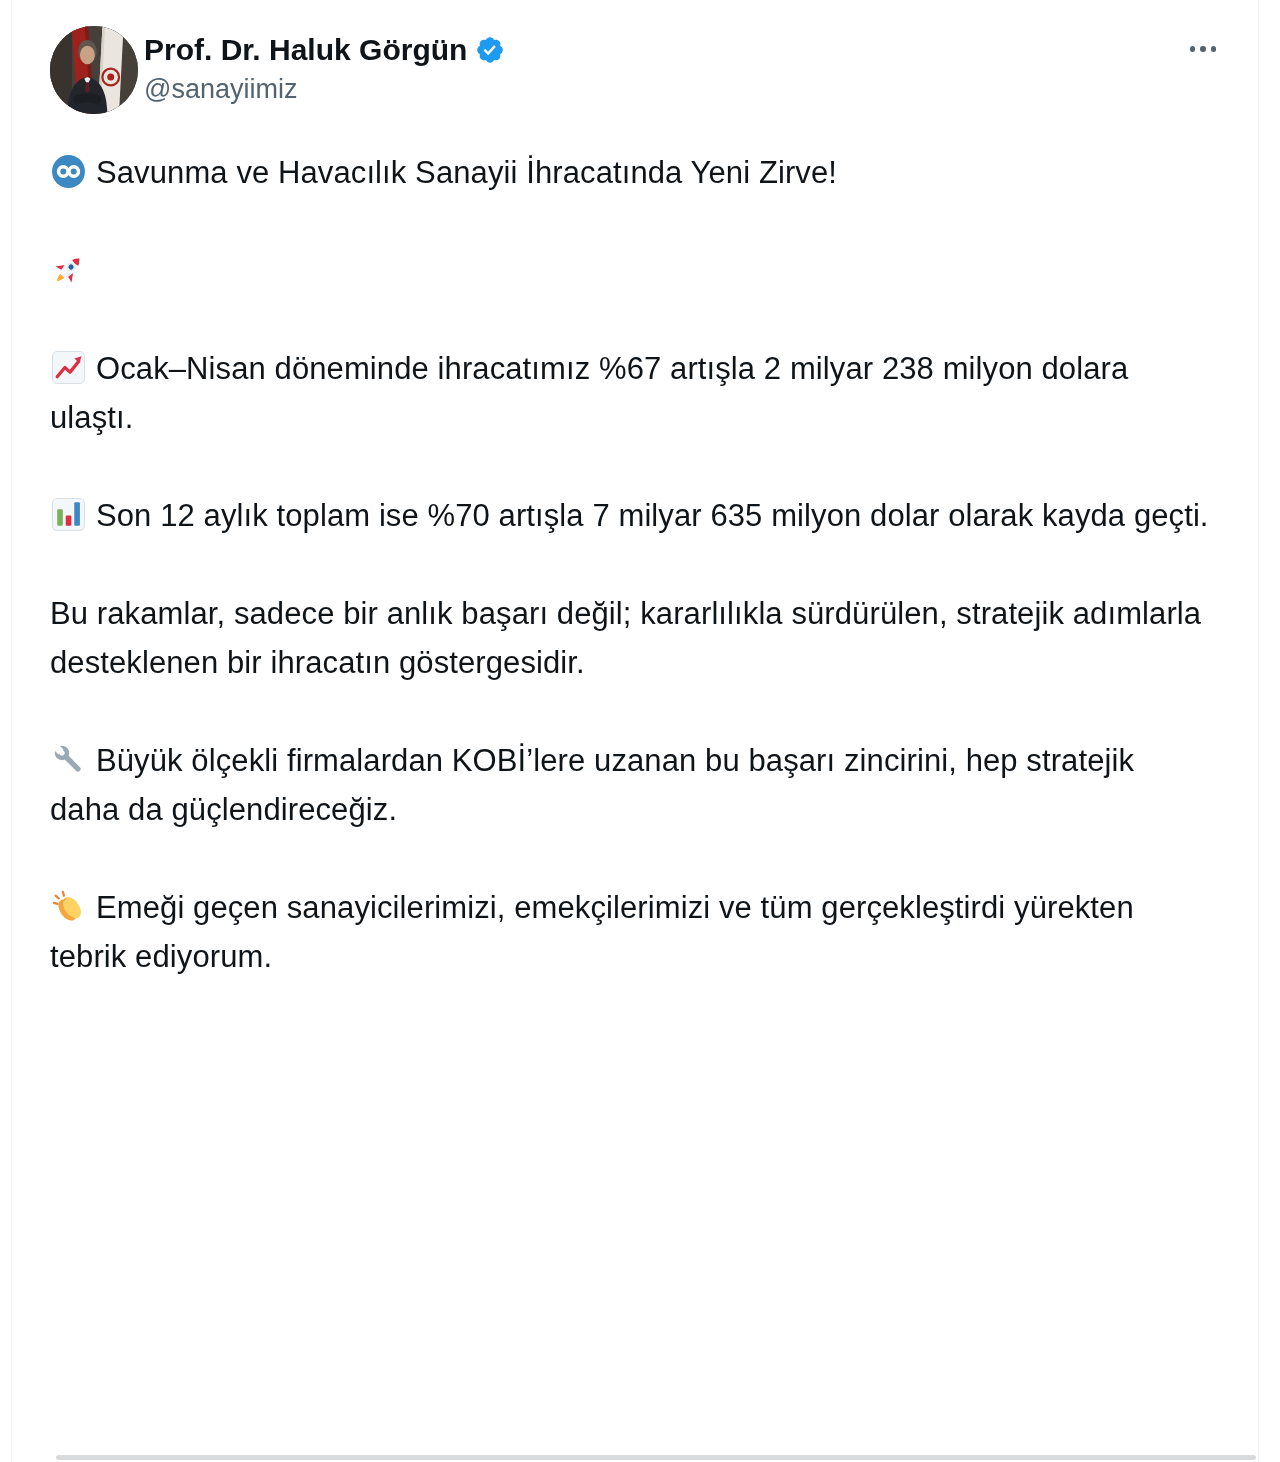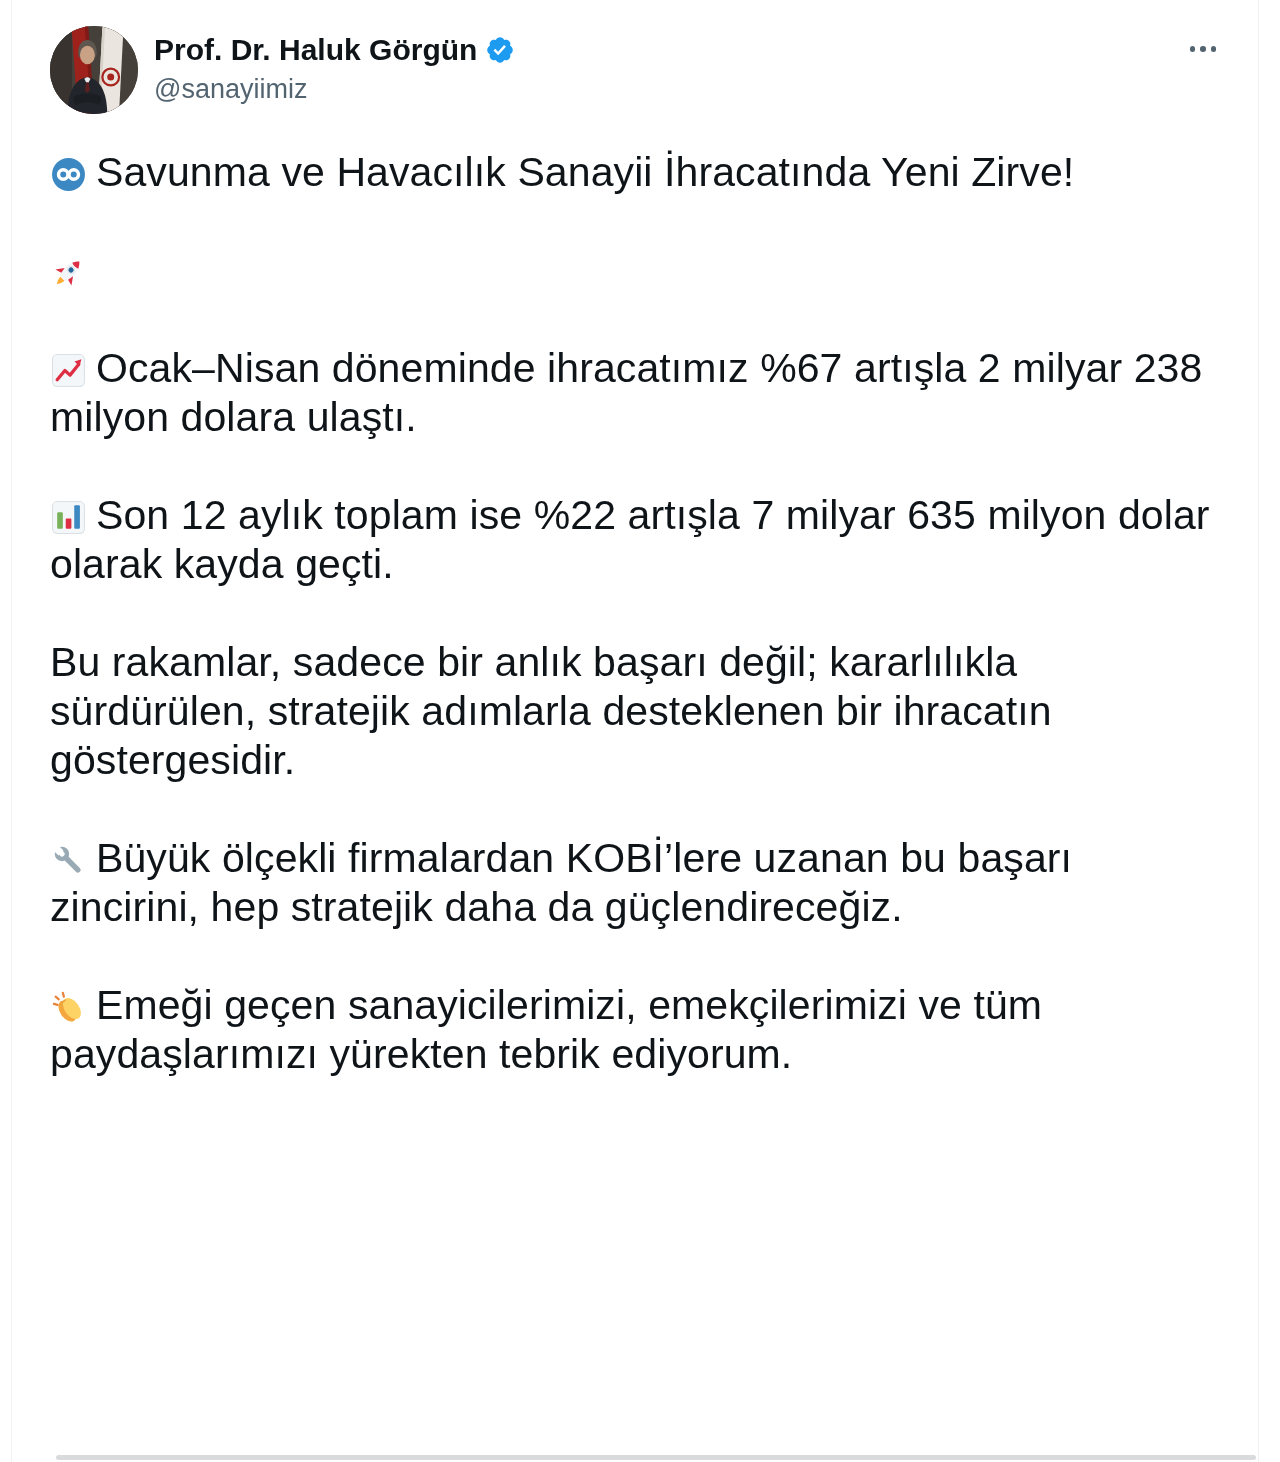--- a/index.html
+++ b/index.html
@@ -22,21 +22,21 @@
   .tweet { padding: 0 46px 0 38px; position: relative; height: 100%; }
 
   .tweet-header { display: flex; align-items: flex-start; padding-top: 26px; }
   .avatar {
     width: 88px; height: 88px; border-radius: 50%;
     overflow: hidden; flex: 0 0 auto; cursor: pointer;
     background: #46403b;
   }
   .avatar svg { display: block; width: 100%; height: 100%; }
 
-  .author { margin-left: 16px; padding-top: 6px; min-width: 0; }
+  .author { margin-left: 6px; padding-top: 6px; min-width: 0; }
   .name-row { display: flex; align-items: center; }
   .name {
     font-size: 30px; font-weight: 700; line-height: 36px;
     color: var(--text, #0f1419); cursor: pointer;
   }
   .verified { width: 30px; height: 30px; margin-left: 8px; flex: 0 0 auto; }
   .handle {
     font-size: 27px; line-height: 32px; margin-top: 5px;
     color: var(--secondary, #536471); cursor: pointer;
   }
@@ -47,21 +47,21 @@
     display: flex; align-items: center; gap: 5px;
     padding: 8px; border-radius: 50%;
   }
   .more .dot {
     width: 5.5px; height: 5.5px; border-radius: 50%;
     background: var(--secondary, #536471); display: block;
   }
 
   .tweet-body { margin-top: 34px; }
   .para {
-    font-size: 41px; line-height: 49px; letter-spacing: 0.1px;
+    font-size: 31px; line-height: 49px; letter-spacing: 0.1px;
     color: var(--text, #0f1419);
     margin: 49px 0 0 0; max-width: 1164px;
   }
   .para:first-child { margin-top: 0; }
   .emoji {
     width: 37px; height: 37px;
     display: inline-block; vertical-align: -7px; margin-right: 9px;
   }
 
   .bottom-divider {
@@ -189,30 +189,30 @@
   <p class="para"><svg class="emoji">
             <use href="#em-rocket"></use>
           </svg></p>
 
   <p class="para"><svg class="emoji">
             <use href="#em-chart-increasing"></use>
           </svg><span class="ptext">Ocak–Nisan döneminde ihracatımız %67 artışla 2 milyar 238 milyon dolara ulaştı.</span></p>
 
   <p class="para"><svg class="emoji">
             <use href="#em-bar-chart"></use>
-          </svg><span class="ptext">Son 12 aylık toplam ise %22 artışla 7 milyar 635 milyon dolar olarak kayda geçti.</span></p>
+          </svg><span class="ptext">Son 12 aylık toplam ise %70 artışla 7 milyar 635 milyon dolar olarak kayda geçti.</span></p>
 
   <p class="para"><span class="ptext">Bu rakamlar, sadece bir anlık başarı değil; kararlılıkla sürdürülen, stratejik adımlarla desteklenen bir ihracatın göstergesidir.</span></p>
 
 
   <p class="para"><svg class="emoji">
             <use href="#em-wrench"></use>
           </svg><span class="ptext">Büyük ölçekli firmalardan KOBİ’lere uzanan bu başarı zincirini, hep stratejik daha da güçlendireceğiz.</span></p>
 
   <p class="para"><svg class="emoji">
             <use href="#em-clapping-hands"></use>
-          </svg><span class="ptext">Emeği geçen sanayicilerimizi, emekçilerimizi ve tüm paydaşlarımızı yürekten tebrik ediyorum.</span></p>
+          </svg><span class="ptext">Emeği geçen sanayicilerimizi, emekçilerimizi ve tüm gerçekleştirdi yürekten tebrik ediyorum.</span></p>
 
 </div>
 
     <div class="bottom-divider"></div>
   </article>
 </div>
 
 </body></html>

